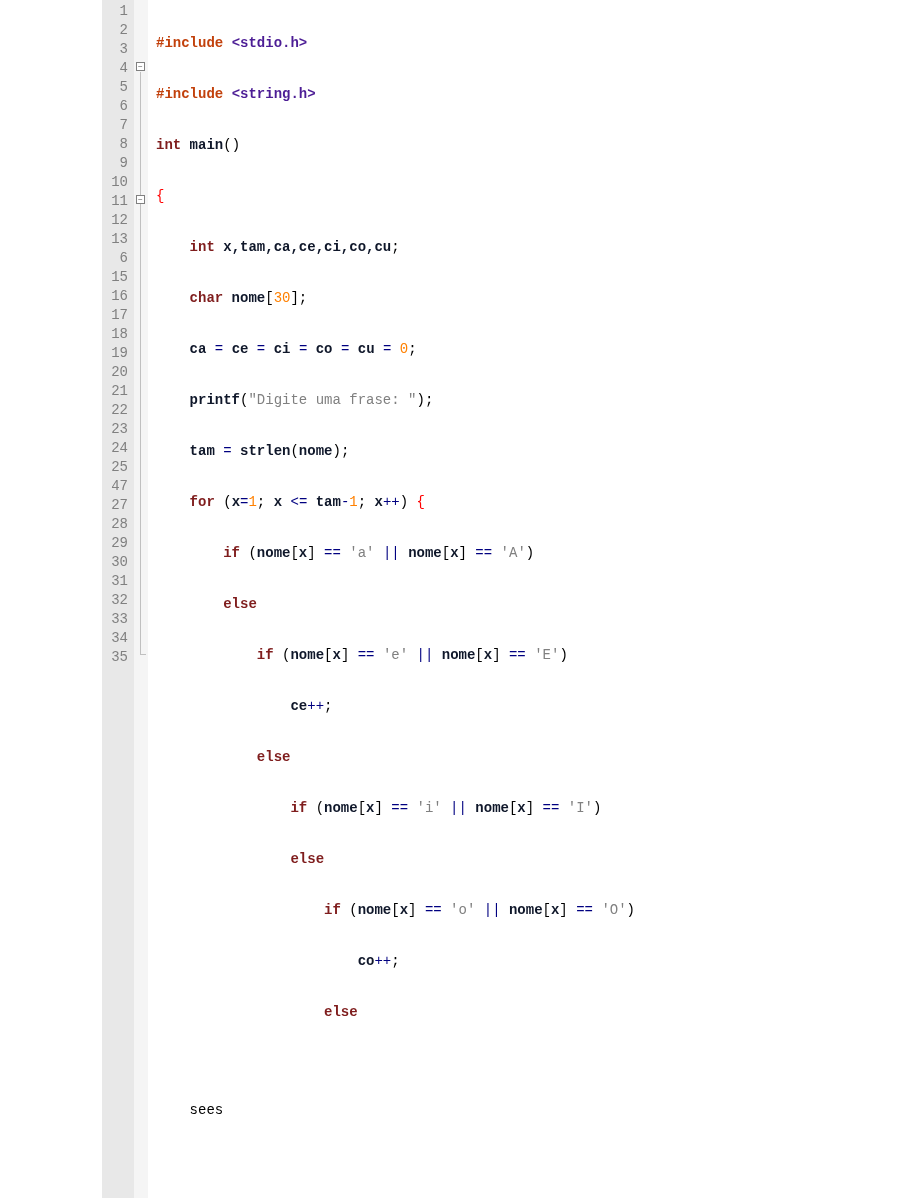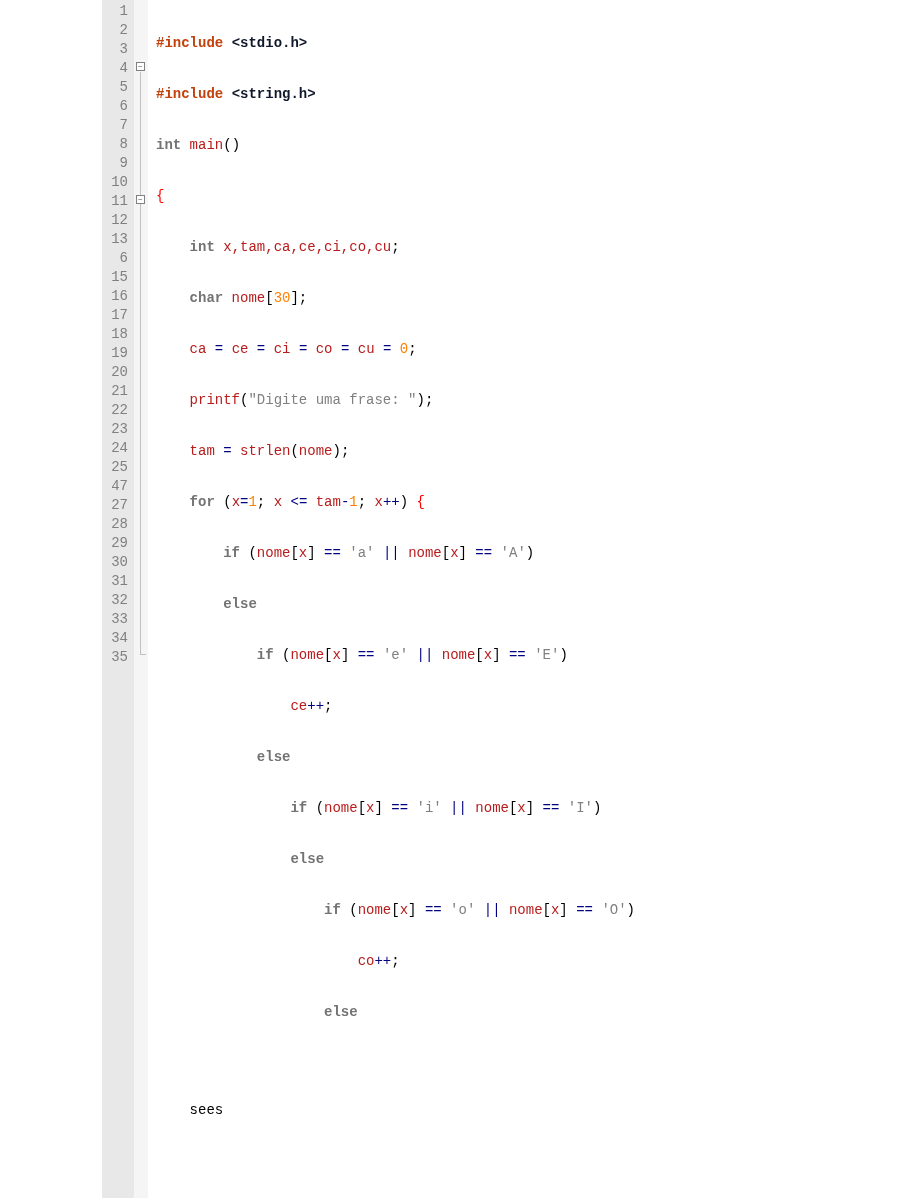--- a/index.html
+++ b/index.html
@@ -65,27 +65,27 @@
       flex: 1;
       padding: 2px 0 2px 8px;
       background: #ffffff;
       white-space: pre;
     }
     .code-line {
       height: 19px;
       line-height: 19px;
     }
     .kw-green { color: #c2410c; font-weight: bold; }
-    .kw-blue { color: #737373; font-weight: bold; }
+    .kw-blue { color: #7f1d1d; font-weight: bold; }
     .str-gray { color: #808080; }
     .num-orange { color: #ff8000; }
     .punct { color: #000000; }
     .op { color: #000080; }
-    .ident { color: #b91c1c; }
-    .paren-red { color: #0f172a; font-weight: bold; }
+    .ident { color: #0f172a; font-weight: bold; }
+    .paren-red { color: #4c1d95; font-weight: bold; }
     .brace-red { color: #ff0000; }
   </style>
 </head>
 <body>
 
 <div class="editor-container">
   <div class="gutter">
     <div class="gutter-line">1</div>
     <div class="gutter-line">2</div>
     <div class="gutter-line">3</div>

